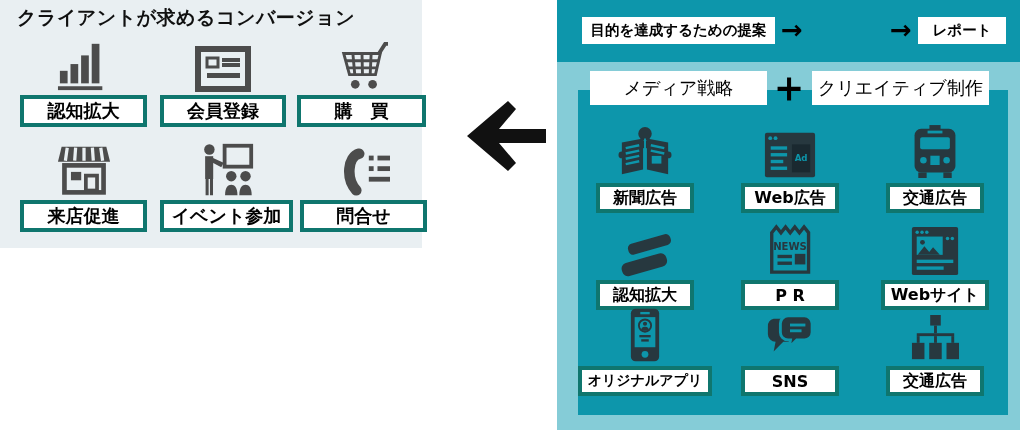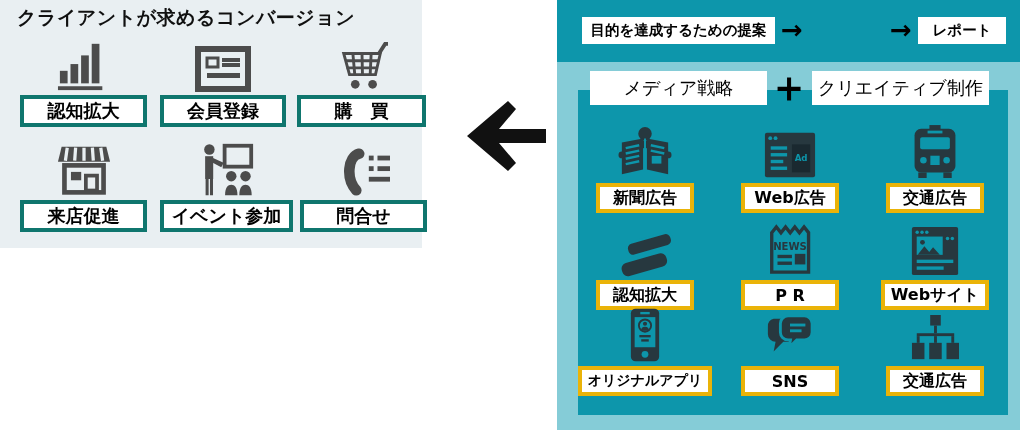--- a/index.html
+++ b/index.html
@@ -25,21 +25,21 @@
   .rp-inner{left:578px;top:90px;width:430px;height:325px;background:var(--teal,#0d96ab);}
   .step-box{position:absolute;top:17px;height:27px;background:#fff;display:flex;align-items:center;justify-content:center;
             font-size:14.5px;font-weight:bold;color:#000;white-space:nowrap;}
   .step-arrow{position:absolute;top:13px;width:30px;text-align:center;font-size:26px;font-weight:900;color:#000;line-height:34px;}
   .strat-box{position:absolute;top:71px;height:34px;background:#fff;display:flex;align-items:center;justify-content:center;
              font-size:18px;font-weight:normal;color:#000;white-space:nowrap;}
   .plus-sign{position:absolute;left:765px;top:62px;width:48px;text-align:center;font-size:42px;font-weight:900;color:#000;line-height:50px;}
   .svc{position:absolute;width:120px;display:flex;flex-direction:column;align-items:center;}
   .svc .icon-wrap{height:56px;}
   .rp-ic{color:var(--right-icon,#27383f);}
-  .rp-label{margin-top:3px;min-width:98px;height:30px;box-sizing:border-box;background:#fff;border:4px solid #eab308;padding:0 6px;
+  .rp-label{margin-top:3px;min-width:98px;height:30px;box-sizing:border-box;background:#fff;border:4px solid #0f766e;padding:0 6px;
             display:flex;align-items:center;justify-content:center;font-size:16px;font-weight:bold;color:#000;white-space:nowrap;}
   svg{display:block;}
   svg text{font-family:"DejaVu Sans","Liberation Sans",sans-serif;}
 </style>
 </head>
 <body>
 
 <div class="stage">
 
   <section class="abs left-panel">

